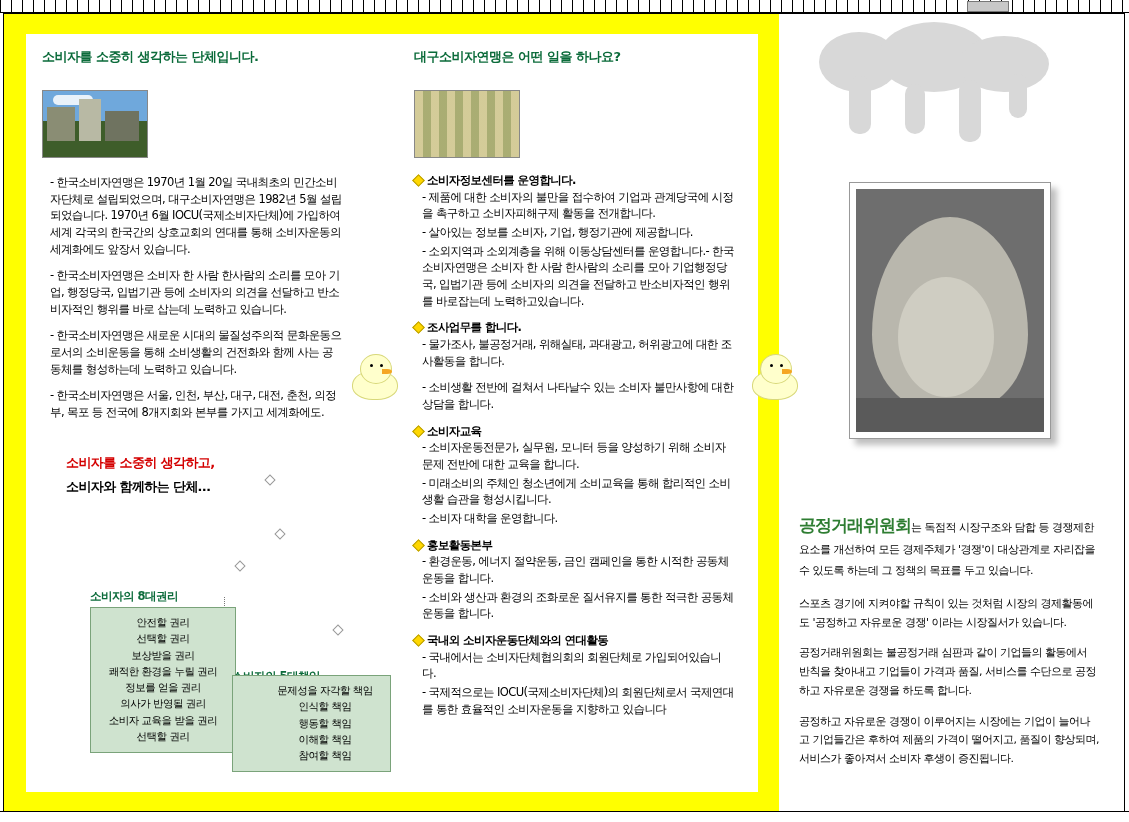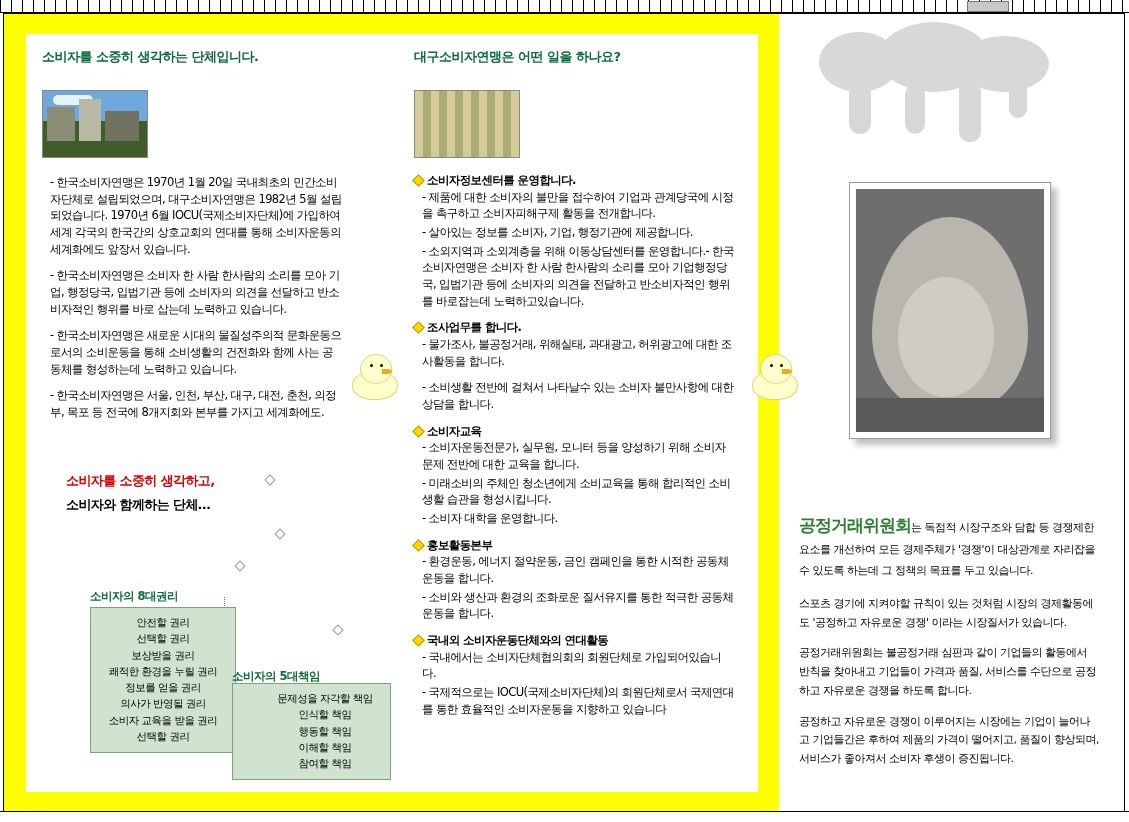--- a/index.html
+++ b/index.html
@@ -59,31 +59,31 @@
   .duck{position:absolute;width:44px;height:44px;}
   .duck .head{position:absolute;left:8px;top:0;width:30px;height:28px;background:#ffffcc;border:1px solid #d8d87a;border-radius:50%;}
   .duck .body{position:absolute;left:0;top:16px;width:44px;height:28px;background:#ffffcc;border:1px solid #d8d87a;border-radius:50% 50% 45% 45%;}
   .duck .eye{position:absolute;left:18px;top:10px;width:3px;height:3px;background:#000;border-radius:50%;}
   .duck .eye2{position:absolute;left:28px;top:10px;width:3px;height:3px;background:#000;border-radius:50%;}
   .duck .beak{position:absolute;left:30px;top:15px;width:10px;height:5px;background:#f5a623;border-radius:0 50% 50% 0;}
   .duckA{left:348px;top:340px;}
   .duckB{left:748px;top:340px;}
 
   
-  .slogan{position:absolute;left:62px;top:440px;width:280px;font-weight:bold;letter-spacing:-0.6px;margin-top:18px;}
+  .slogan{position:absolute;left:62px;top:440px;width:280px;font-weight:bold;letter-spacing:-0.6px;}
   .slogan .l1{color:#d40000;font-size:13px;}
   .slogan .l2{color:#000;font-size:13px;margin-top:6px;}
 
   
   .boxwrap{position:absolute;left:60px;top:575px;width:300px;height:210px;}
   .boxtitle{color:#0b6b3a;font-size:11.5px;font-weight:bold;letter-spacing:-0.5px;}
   .greenbox{background:#cfe3cf;border:1px solid #7aa37a;font-size:10.5px;line-height:1.55;color:#000;letter-spacing:-0.5px;padding:6px 6px 8px 6px;}
   .greenbox div{text-align:center;}
   .b8{position:absolute;left:26px;top:18px;width:132px;}
-  .b5{position:absolute;left:168px;top:94px;width:118px;padding-left:33px;}
+  .b5{position:absolute;left:168px;top:86px;width:118px;padding-left:33px;}
   .connector{position:absolute;border-left:1px dotted #777;border-bottom:1px dotted #777;}
 
   
   .speck{position:absolute;width:6px;height:6px;background:#fff;border:1px solid #999;transform:rotate(45deg);}
 
   
   .rightcol{position:absolute;left:795px;top:500px;width:300px;}
   .kftc{font-family:"DejaVu Sans","Liberation Sans",sans-serif;font-size:17px;font-weight:bold;color:#2e7d32;letter-spacing:-1px;}
   .righttext{font-size:11px;line-height:1.7;color:#000;letter-spacing:-0.5px;margin-top:4px;}
   .righttext p{margin:0 0 12px 0;}

